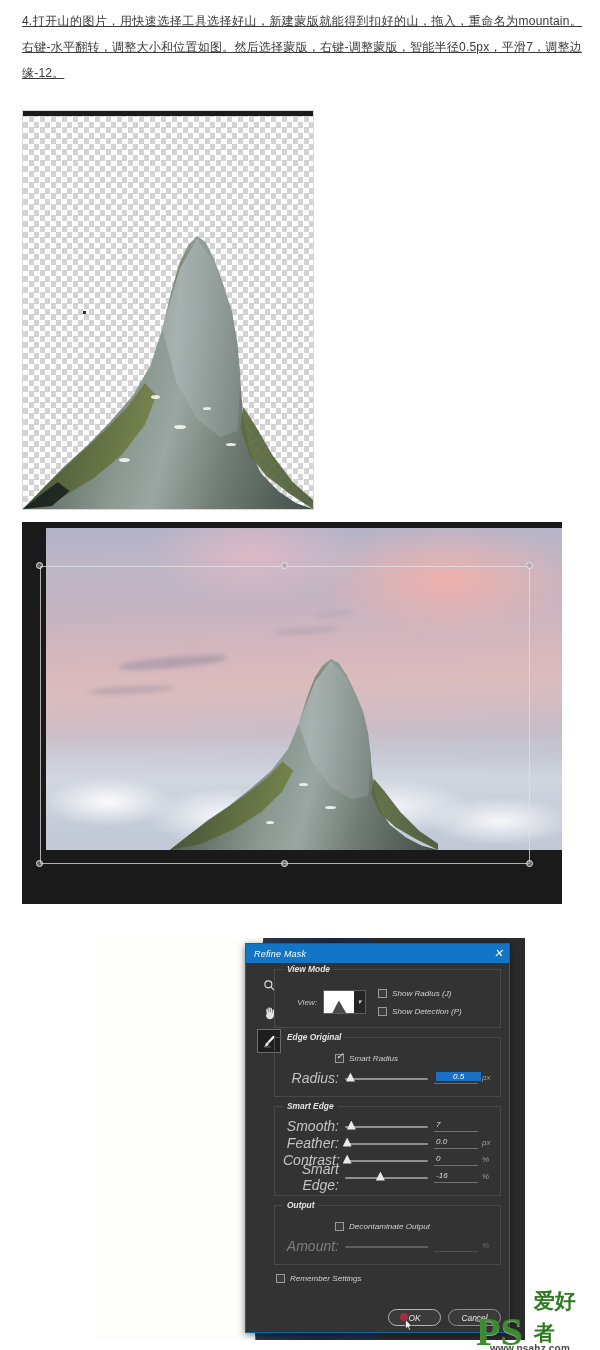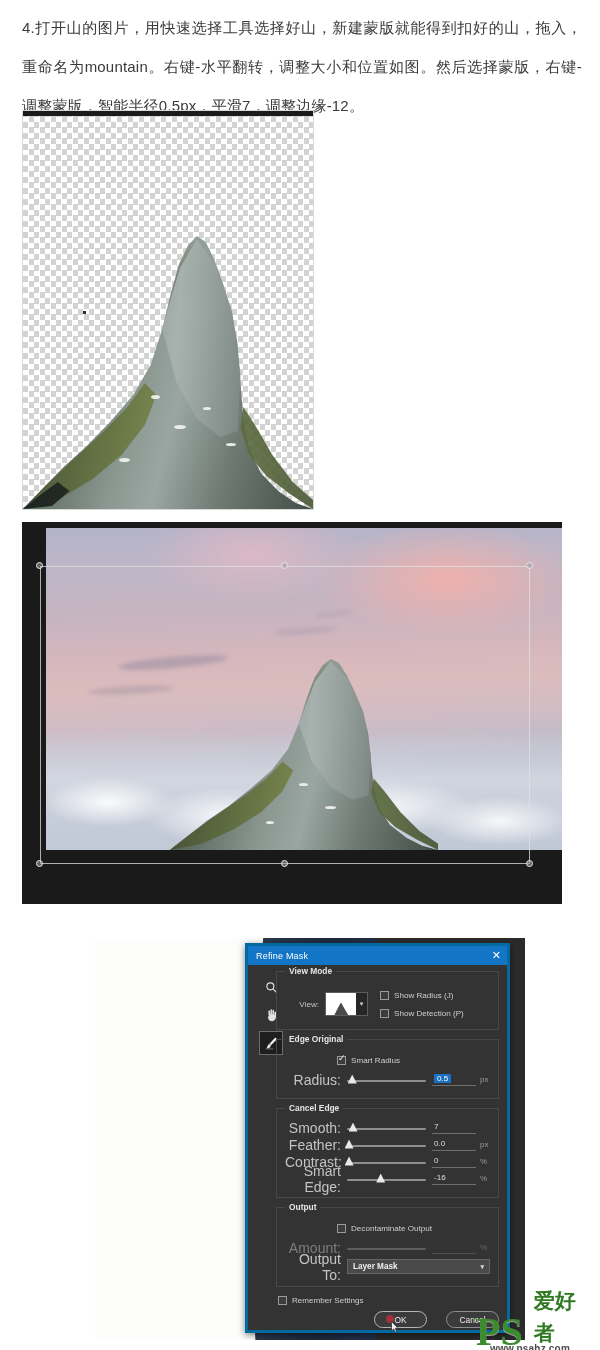--- a/index.html
+++ b/index.html
@@ -8,25 +8,26 @@
     background: #ffffff;
     font-family: "Liberation Sans", sans-serif;
   }
   body { width: 600px; height: 1350px; position: relative; overflow: hidden; }
 
   
   .tutorial-text {
     position: absolute;
     left: 22px; top: 8px;
     width: 560px;
-    font-size: 15px;
-    line-height: 39px;
+    font-size: 12px;
+    line-height: 26px;
     color: #3a3a3a;
     letter-spacing: 0.2px;
     text-align: justify;
+    text-decoration: underline;
   }
 
   
   .figure { position: absolute; overflow: hidden; }
 
   
   #fig-cutout {
     left: 22px; top: 110px; width: 292px; height: 400px;
     border: 1px solid #d8d8d8;
     background:
@@ -129,23 +130,23 @@
   #fig-dialog .rockedge .fleck { position:absolute; background: rgba(210,220,230,.75); border-radius: 2px; }
   #fig-dialog .darkpane {
     position: absolute; left: 280px; top: 0; width: 150px; height: 100%;
     background: #2b2b2b;
   }
 
   .dialog {
     position: absolute; left: 150px; top: 5px;
     width: 265px; height: 390px;
     background: #333333;
-    border: 3px solid #0369a1;
+    border: 1px solid #0369a1;
     box-shadow: 0 2px 7px rgba(0,0,0,.5);
-    font-size: 8.3px; color: #cfcfcf;
+    font-size: 8.3px; color: #cfcfcf; font-style: italic;
   }
   .dlg-title {
     height: 19px; background: #1275c6;
     display: flex; align-items: center; justify-content: space-between;
     padding: 0 6px 0 8px;
   }
   .dlg-title .t { font-size: 9px; color: #ffffff; letter-spacing: .2px; }
   .dlg-close { font-size: 11px; color: #ffffff; line-height: 1; cursor: pointer; }
 
   .dlg-body { position: relative; height: 371px; padding: 8px 0 0 0; }
@@ -177,21 +178,21 @@
   .slider .knob {
     position: absolute; top: 1px; width: 9px; height: 9px; margin-left: -4px;
     background: #e9e9e9;
     clip-path: polygon(50% 0%, 100% 100%, 0% 100%);
   }
   .numfield {
     width: 44px; margin-left: 6px; font-size: 8.1px; color: #dedede;
     border-bottom: 1px solid #6f6f6f; padding: 0 2px 1px 2px; height: 12px;
   }
   .numfield.dim { color: #7d7d7d; border-bottom-color: #4f4f4f; }
-  .numfield .sel { background: #1b6fc4; color: #ffffff; padding: 0 3px; }
+  .numfield .sel { background: #1b6fc4; color: #ffffff; padding: 0 17px; }
   .unit { width: 14px; font-size: 8px; color: #9d9d9d; padding-left: 4px; }
   .unit.dim { color: #6a6a6a; }
 
   .cbrow { display: flex; align-items: center; gap: 5px; height: 14px; }
   .cb {
     width: 9px; height: 9px; border: 1px solid #9a9a9a; background: #3c3c3c;
     display: inline-block; position: relative; flex: none;
   }
   .cb.checked::after {
     content: "✓"; position: absolute; left: 0px; top: -3px;
@@ -221,21 +222,21 @@
 
   .selectbox {
     flex: 1; height: 15px; background: #4a4a4a; border: 1px solid #646464;
     display: flex; align-items: center; justify-content: space-between;
     padding: 0 5px; font-size: 8.2px; color: #efefef; font-weight: bold;
   }
   .selectbox .caret { font-size: 7px; color: #d4d4d4; }
 
   .remember { display: flex; align-items: center; gap: 5px; margin: 7px 0 0 2px; }
 
-  .btnrow { position: absolute; right: 8px; bottom: 8px; display: flex; gap: 19px; }
+  .btnrow { position: absolute; right: 8px; bottom: 8px; display: flex; gap: 7px; }
   .btn {
     min-width: 53px; height: 17px; border-radius: 9px;
     border: 1px solid #8e8e8e; background: #3b3b3b; color: #e9e9e9;
     font-size: 8.4px; display: flex; align-items: center; justify-content: center;
     position: relative;
   }
   .btn.primary { border-color: #b6b6b6; }
   .btn .redmark {
     position: absolute; left: 11px; top: 3px; width: 8px; height: 8px;
     border-radius: 50%; background: #b5303a; opacity: .85;
@@ -391,21 +392,21 @@
             <div class="slider">
               <div class="track"></div>
               <div class="knob" style="left:6%;"></div>
             </div>
             <div class="numfield"><span class="sel">0.5</span></div>
             <div class="unit">px</div>
           </div>
         </div>
 
         <div class="group">
-          <div class="gtitle">Cancel Edge</div>
+          <div class="gtitle">Smart Edge</div>
 
           <div class="row">
             <div class="lbl">Smooth:</div>
             <div class="slider">
               <div class="track"></div>
               <div class="knob" style="left:7%;"></div>
             </div>
             <div class="numfield">7</div>
             <div class="unit"></div>
           </div>
@@ -447,27 +448,20 @@
             <span class="cb"></span>
             <span class="cbl">Decontaminate Output</span>
           </div>
           <div class="row">
             <div class="lbl dim">Amount:</div>
             <div class="slider">
               <div class="track dim"></div>
             </div>
             <div class="numfield dim"></div>
             <div class="unit dim">%</div>
-          </div>
-          <div class="row" style="height:17px;margin-top:3px;">
-            <div class="lbl">Output To:</div>
-            <div class="selectbox">
-              <span>Layer Mask</span>
-              <span class="caret">▾</span>
-            </div>
           </div>
         </div>
 
         <div class="remember">
           <span class="cb"></span>
           <span class="cbl">Remember Settings</span>
         </div>
       </div>
 
       <div class="btnrow">

